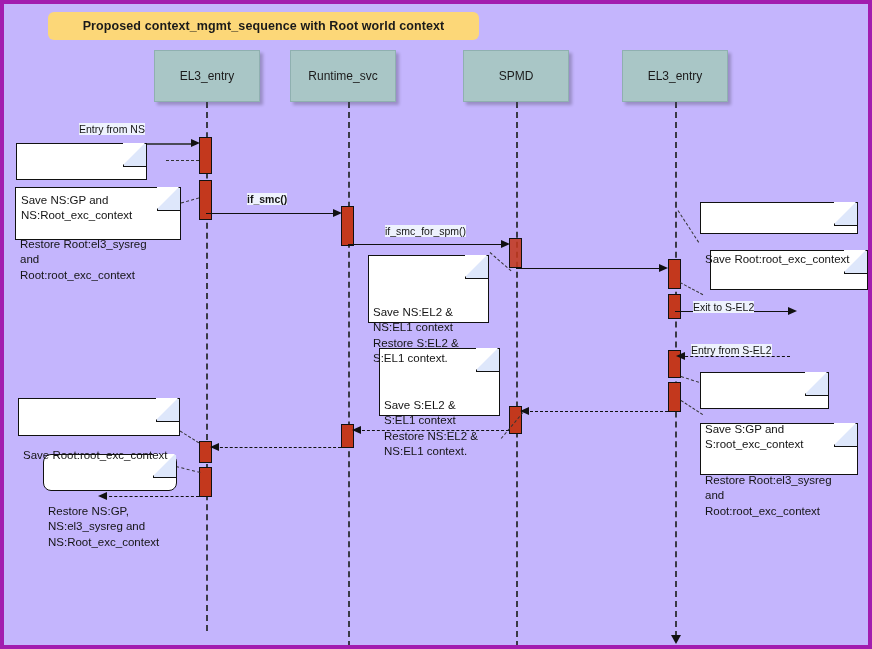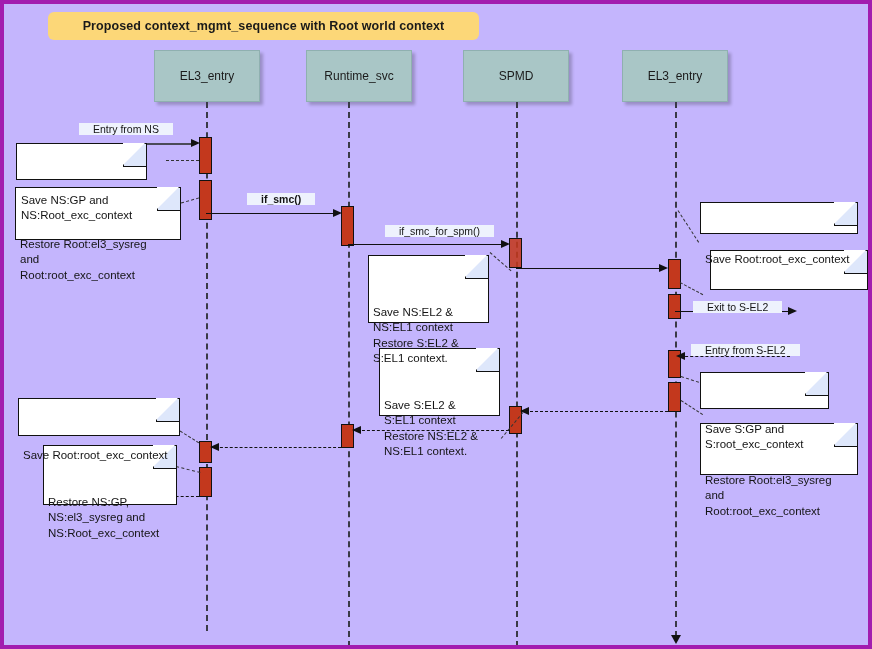--- a/index.html
+++ b/index.html
@@ -78,21 +78,21 @@
     position:absolute;
     width:0;height:0;
     border-top:4.5px solid transparent;
     border-bottom:4.5px solid transparent;
     border-right:9px solid #111;
   }
   .msg-label{
     position:absolute;
     font-size:10.5px;color:#151515;
     background:#eef2fd;
-    padding:0 14px;
+    padding:0 0;
     white-space:nowrap;
   }
   
   .note{
     position:absolute;
     background:#ffffff;
     border:1px solid #111;
     box-sizing:border-box;
     font-size:11.5px;
     line-height:15.5px;
@@ -130,21 +130,21 @@
 
 <div id="canvas">
 
   <div class="title-banner">
     <span>Proposed context_mgmt_sequence with Root world context</span>
   </div>
 
   <div class="participant" style="left:150px;top:46px;">
     <span>EL3_entry</span>
   </div>
-  <div class="participant" style="left:302px;top:46px;">
+  <div class="participant" style="left:286px;top:46px;">
     <span>Runtime_svc</span>
   </div>
   <div class="participant" style="left:459px;top:46px;">
     <span>SPMD</span>
   </div>
   <div class="participant" style="left:618px;top:46px;">
     <span>EL3_entry</span>
   </div>
 
   <div class="lifeline" style="left:202px;top:98px;height:529px;"></div>
@@ -264,20 +264,20 @@
 S:EL1 context
 Restore NS:EL2 &amp;
 NS:EL1 context.</span>
   </div>
 
   <div class="note" style="left:14px;top:394px;width:162px;height:38px;">
     <span class="fold"></span>
     <span class="note-text">Save Root:root_exc_context</span>
   </div>
 
-  <div class="note" style="left:39px;top:441px;width:134px;height:60px;">
+  <div class="note" style="left:39px;top:450px;width:134px;height:37px;border-radius:8px;">
     <span class="fold"></span>
     <span class="note-text">Restore NS:GP,
 NS:el3_sysreg and
 NS:Root_exc_context</span>
   </div>
 
 </div>
 
 </body></html>

